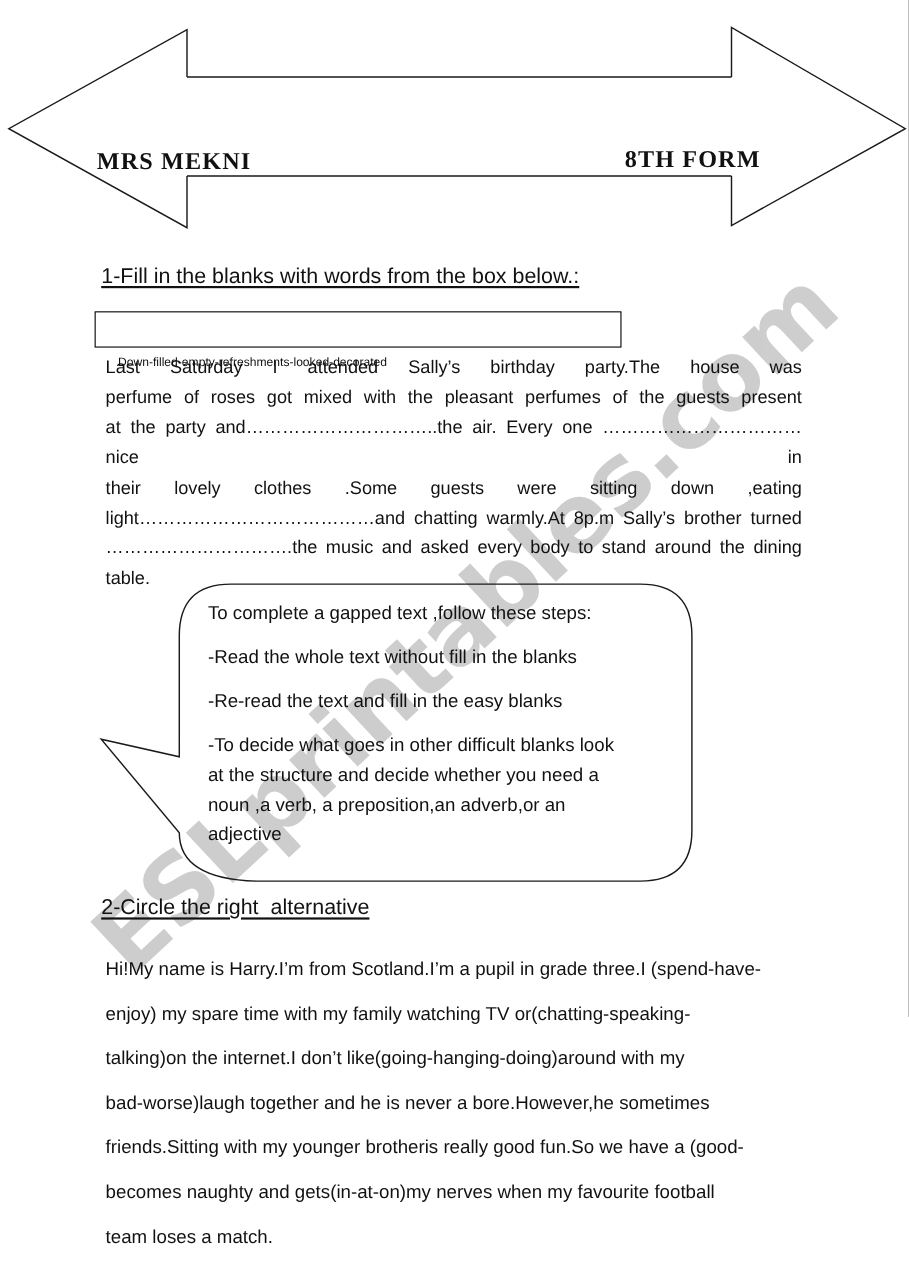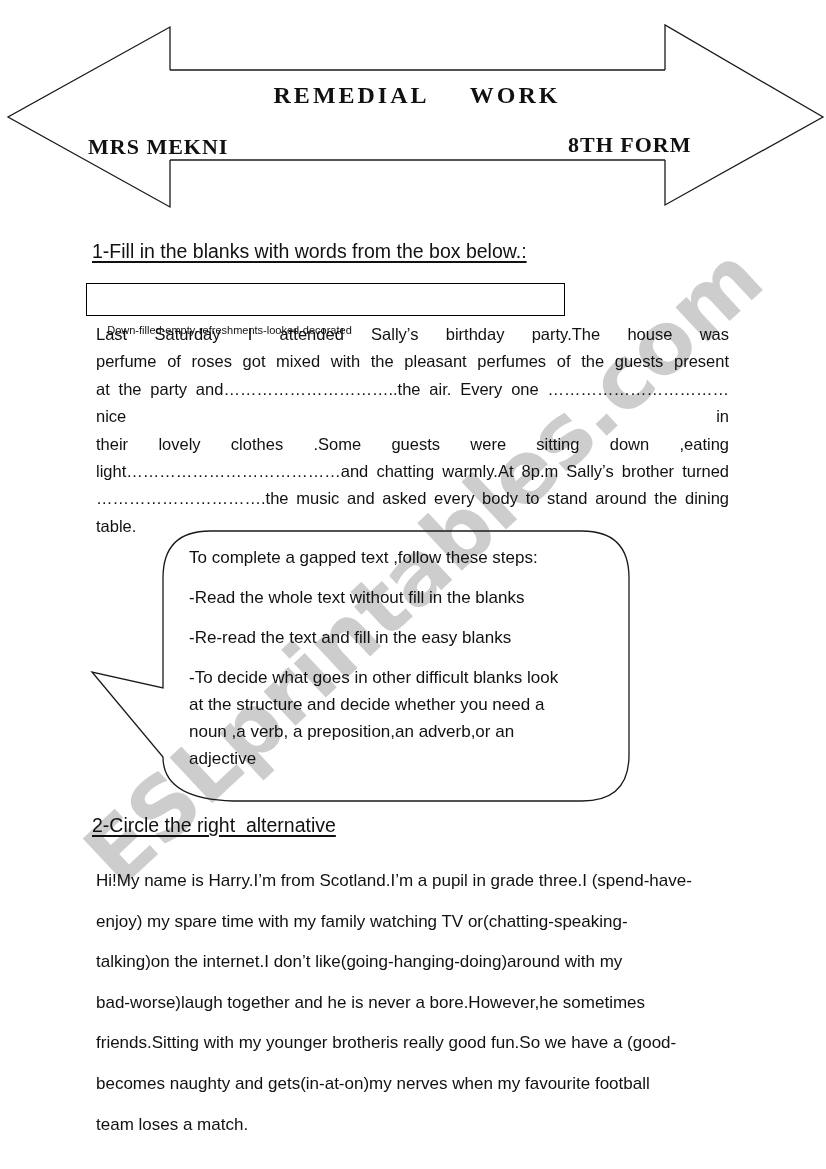--- a/index.html
+++ b/index.html
@@ -63,21 +63,20 @@
 
   <svg class="shapes" width="826" height="1169" viewBox="0 0 826 1169">
 
     <path d="M170,70 L170,27 L8,117 L170,207 L170,160" fill="none" stroke="#1a1a1a" stroke-width="1.3"></path>
     <path d="M665,70 L665,25 L823,117 L665,205 L665,160" fill="none" stroke="#1a1a1a" stroke-width="1.3"></path>
     <path d="M170,70 L665,70 M170,160 L665,160" fill="none" stroke="#1a1a1a" stroke-width="1.3"></path>
 
     <path d="M210,531 L582,531 Q629,531 629,578 L629,755 Q629,801 582,801 L233,801 Q163,799 163,757 L92,672 L163,688 L163,578 Q163,531 210,531 Z" fill="none" stroke="#1a1a1a" stroke-width="1.3"></path>
   </svg>
 
-  <div class="txt banner-title">REMEDIAL  WORK</div>
   <div class="txt banner-left">MRS MEKNI</div>
   <div class="txt banner-right">8TH FORM</div>
 
   <div class="txt h1">1-Fill in the blanks with words from the box below.:</div>
 
   <div class="txt wordbox">
     <span>Down-filled-empty-refreshments-looked-decorated</span>
   </div>
 
   <div class="txt para1">

